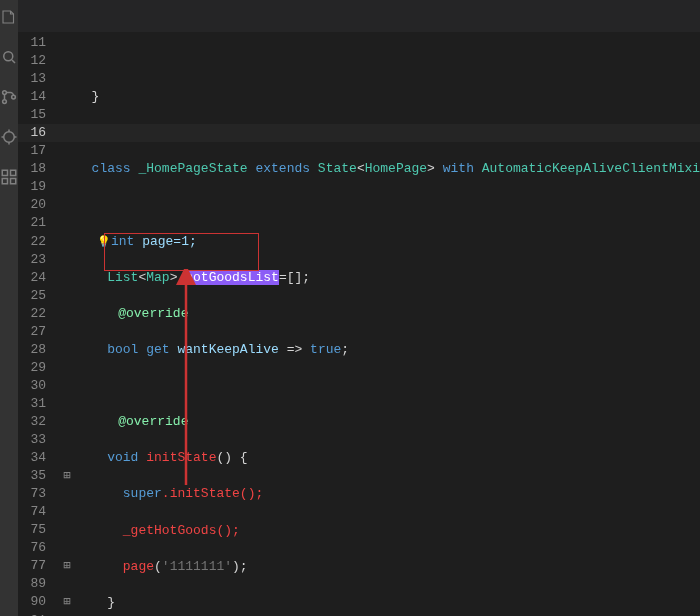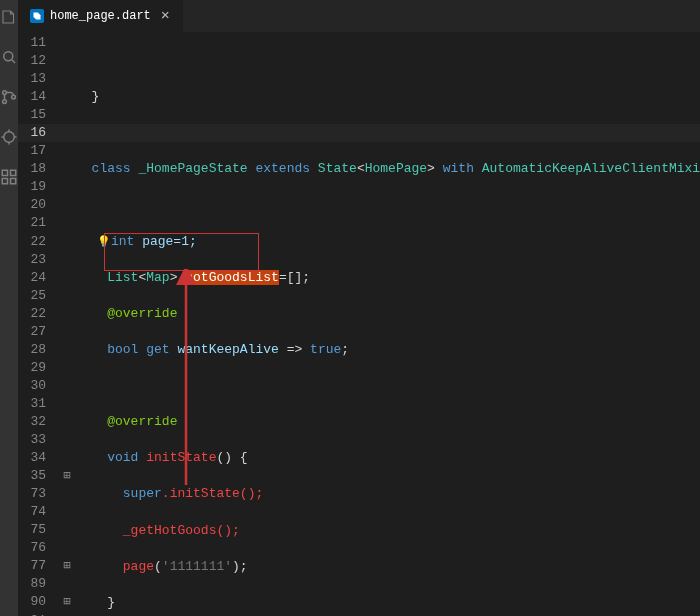--- a/index.html
+++ b/index.html
@@ -109,28 +109,28 @@
     .code-line { height: 18.06px; }
     .current-line-bg {
       position: absolute;
       left: -58px;
       right: 0;
       top: calc(2px + 5 * 18.06px);
       height: 18.06px;
       background: rgba(255,255,255,0.03);
       pointer-events: none;
     }
-    .sel { background: #c2410c; color: #fff; padding: 0; }
+    .sel { background: #8b5cf6; color: #fff; padding: 0; }
     .kw { color: #569cd6; }
     .cls { color: #4ec9b0; }
     .fn { color: #ef4444; }
     .str { color: #737373; }
     .punct { color: #d4d4d4; }
     .ident { color: #9cdcfe; }
-    .at { color: #84cc16; }
+    .at { color: #86efac; margin-left: 11px; }
     .bulb {
       color: #ffcc00;
       font-size: 11px;
       position: relative;
       left: -10px;
       margin-right: -10px;
     }
     .redbox {
       position: absolute;
       border: 1px solid #cc3333;
@@ -176,30 +176,20 @@
         <rect x="3" y="3" width="7" height="7"></rect>
         <rect x="14" y="3" width="7" height="7"></rect>
         <rect x="3" y="14" width="7" height="7"></rect>
         <rect x="14" y="14" width="7" height="7"></rect>
       </svg>
   </span>
 </div>
 
 <div class="main-area">
   <div class="tab-bar">
-    <div class="tab active">
-      <span class="tab-icon">
-        <svg viewBox="0 0 16 16">
-            <rect width="16" height="16" fill="#0175C2" rx="2"></rect>
-            <path d="M4 4h5l3 3v5H7l-3-3z" fill="#fff"></path>
-          </svg>
-      </span>
-      <span>home_page.dart</span>
-      <span class="tab-close">×</span>
-    </div>
   </div>
 
   <div class="editor">
     <div class="gutter">
       <div class="line-numbers" id="lineNums">
           <div class="line-num">11</div>
           <div class="line-num">12</div>
           <div class="line-num">13</div>
           <div class="line-num">14</div>
           <div class="line-num">15</div>

